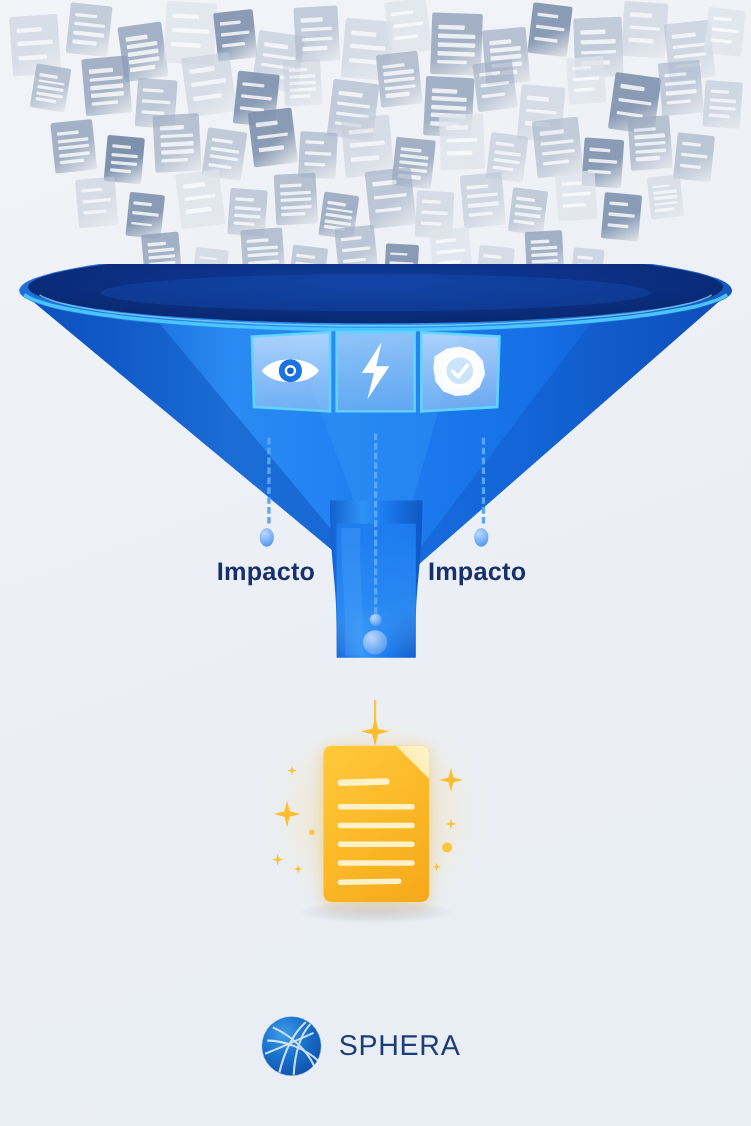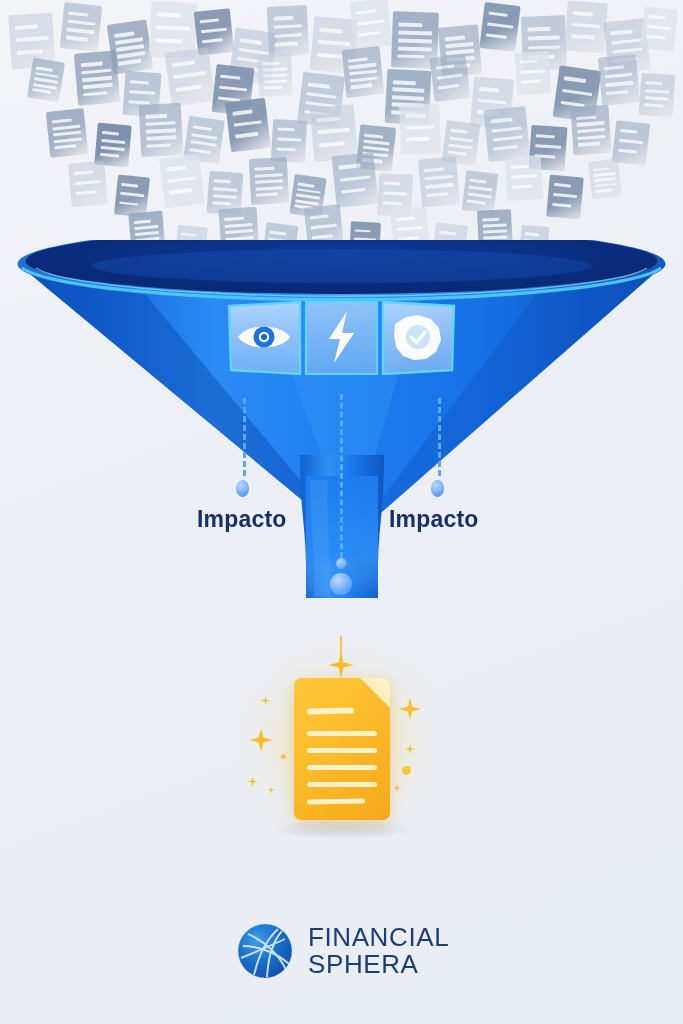--- a/index.html
+++ b/index.html
@@ -743,18 +743,17 @@
       <g fill="none" stroke="#dbeaf9" stroke-width="1.9" opacity="0.92">
         <path d="M12,12 C30,20 44,34 50,48"></path>
         <path d="M7,24 C24,24 42,32 53,42"></path>
         <path d="M5,36 C20,30 38,22 49,17"></path>
         <path d="M18,53 C22,36 30,18 42,7"></path>
         <path d="M31,55 C32,38 36,20 46,9"></path>
       </g>
       <ellipse cx="29" cy="29" rx="27" ry="27" fill="none" stroke="#b9d8f2" stroke-width="0.8" opacity="0.5"></ellipse>
     </svg>
     <div id="logo-text">
-      <span>FINANCIAL</span>
       <span>SPHERA</span>
     </div>
   </div>
 
 </div>
 
 </body></html>

